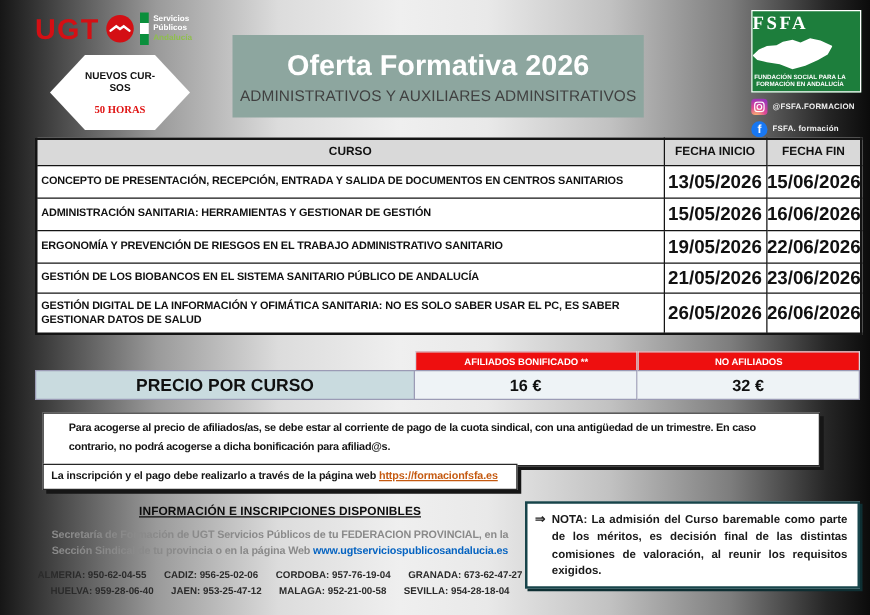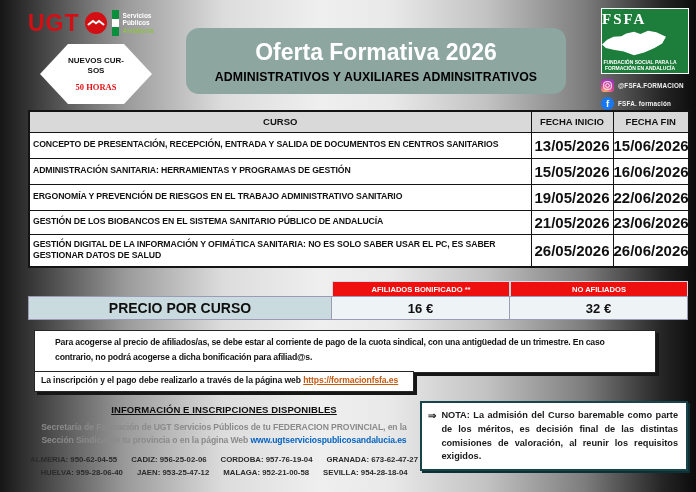--- a/index.html
+++ b/index.html
@@ -19,25 +19,25 @@
   .ugt-region{color:#8fbf4d;font-size:6.5px;font-weight:bold;}
   .hexagon{
     position:absolute;left:40px;top:44px;width:112px;height:60px;background:#ffffff;
     clip-path:polygon(25% 0,75% 0,100% 50%,75% 100%,25% 100%,0 50%);
     display:flex;flex-direction:column;align-items:center;justify-content:center;
     filter:drop-shadow(0 0 5px rgba(255,255,255,.95));
   }
   .hex-line{font-size:8px;font-weight:bold;color:#111;text-align:center;line-height:1.2;}
   .hex-hours{font-size:8.5px;font-weight:bold;color:#e01414;margin-top:7px;font-family:Liberation Serif, serif;}
   .banner{
-    position:absolute;left:186px;top:28px;width:380px;height:66px;background:#8da69f;
-    display:flex;flex-direction:column;align-items:center;justify-content:center;gap:4px;border-radius:13px;
+    position:absolute;left:186px;top:28px;width:329px;height:66px;background:#8da69f;
+    display:flex;flex-direction:column;align-items:center;justify-content:center;gap:4px;
   }
   .banner-title{color:#ffffff;font-size:23px;font-weight:bold;}
-  .banner-subtitle{color:#000000;font-size:12.3px;font-weight:bold;letter-spacing:.1px;}
+  .banner-subtitle{color:#404040;font-size:12.3px;font-weight:normal;letter-spacing:.1px;}
   
   .fsfa{position:absolute;left:601px;top:8px;width:90px;}
   .fsfa-box{width:88px;height:66px;background:#1d7e3c;border:1px solid #ffffff;
     display:flex;flex-direction:column;align-items:flex-start;padding-top:2px;}
   .fsfa-acronym{font-family:"Liberation Serif",serif;color:#ffffff;font-size:15px;font-weight:bold;letter-spacing:2px;}
   .fsfa-map{width:64px;height:28px;background:#ffffff;margin-top:1px;
     clip-path:polygon(0% 55%,8% 38%,18% 28%,30% 26%,38% 16%,50% 10%,60% 18%,72% 6%,85% 12%,100% 28%,94% 52%,82% 68%,66% 84%,50% 94%,34% 80%,18% 74%,6% 68%);}
   .fsfa-caption{color:#ffffff;font-size:5px;font-weight:bold;text-align:center;line-height:1.25;width:76px;margin-top:2px;}
   .social-row{display:flex;align-items:center;gap:4px;margin-top:5px;}
   .ig-icon{width:13px;height:13px;border-radius:3px;flex:0 0 auto;
@@ -148,21 +148,21 @@
       <th>CURSO</th>
       <th>FECHA INICIO</th>
       <th>FECHA FIN</th>
     </tr>
     <tr style="height:26px;">
       <td class="td-curso">CONCEPTO DE PRESENTACIÓN, RECEPCIÓN, ENTRADA Y SALIDA DE DOCUMENTOS EN CENTROS SANITARIOS</td>
       <td class="td-date">13/05/2026</td>
       <td class="td-date">15/06/2026</td>
     </tr>
     <tr style="height:26px;">
-      <td class="td-curso">ADMINISTRACIÓN SANITARIA: HERRAMIENTAS Y PROGRAMAS DE GESTIÓN</td>
+      <td class="td-curso">ADMINISTRACIÓN SANITARIA: HERRAMIENTAS Y GESTIONAR DE GESTIÓN</td>
       <td class="td-date">15/05/2026</td>
       <td class="td-date">16/06/2026</td>
     </tr>
     <tr style="height:26px;">
       <td class="td-curso">ERGONOMÍA Y PREVENCIÓN DE RIESGOS EN EL TRABAJO ADMINISTRATIVO SANITARIO</td>
       <td class="td-date">19/05/2026</td>
       <td class="td-date">22/06/2026</td>
     </tr>
     <tr style="height:24px;">
       <td class="td-curso">GESTIÓN DE LOS BIOBANCOS EN EL SISTEMA SANITARIO PÚBLICO DE ANDALUCÍA</td>

